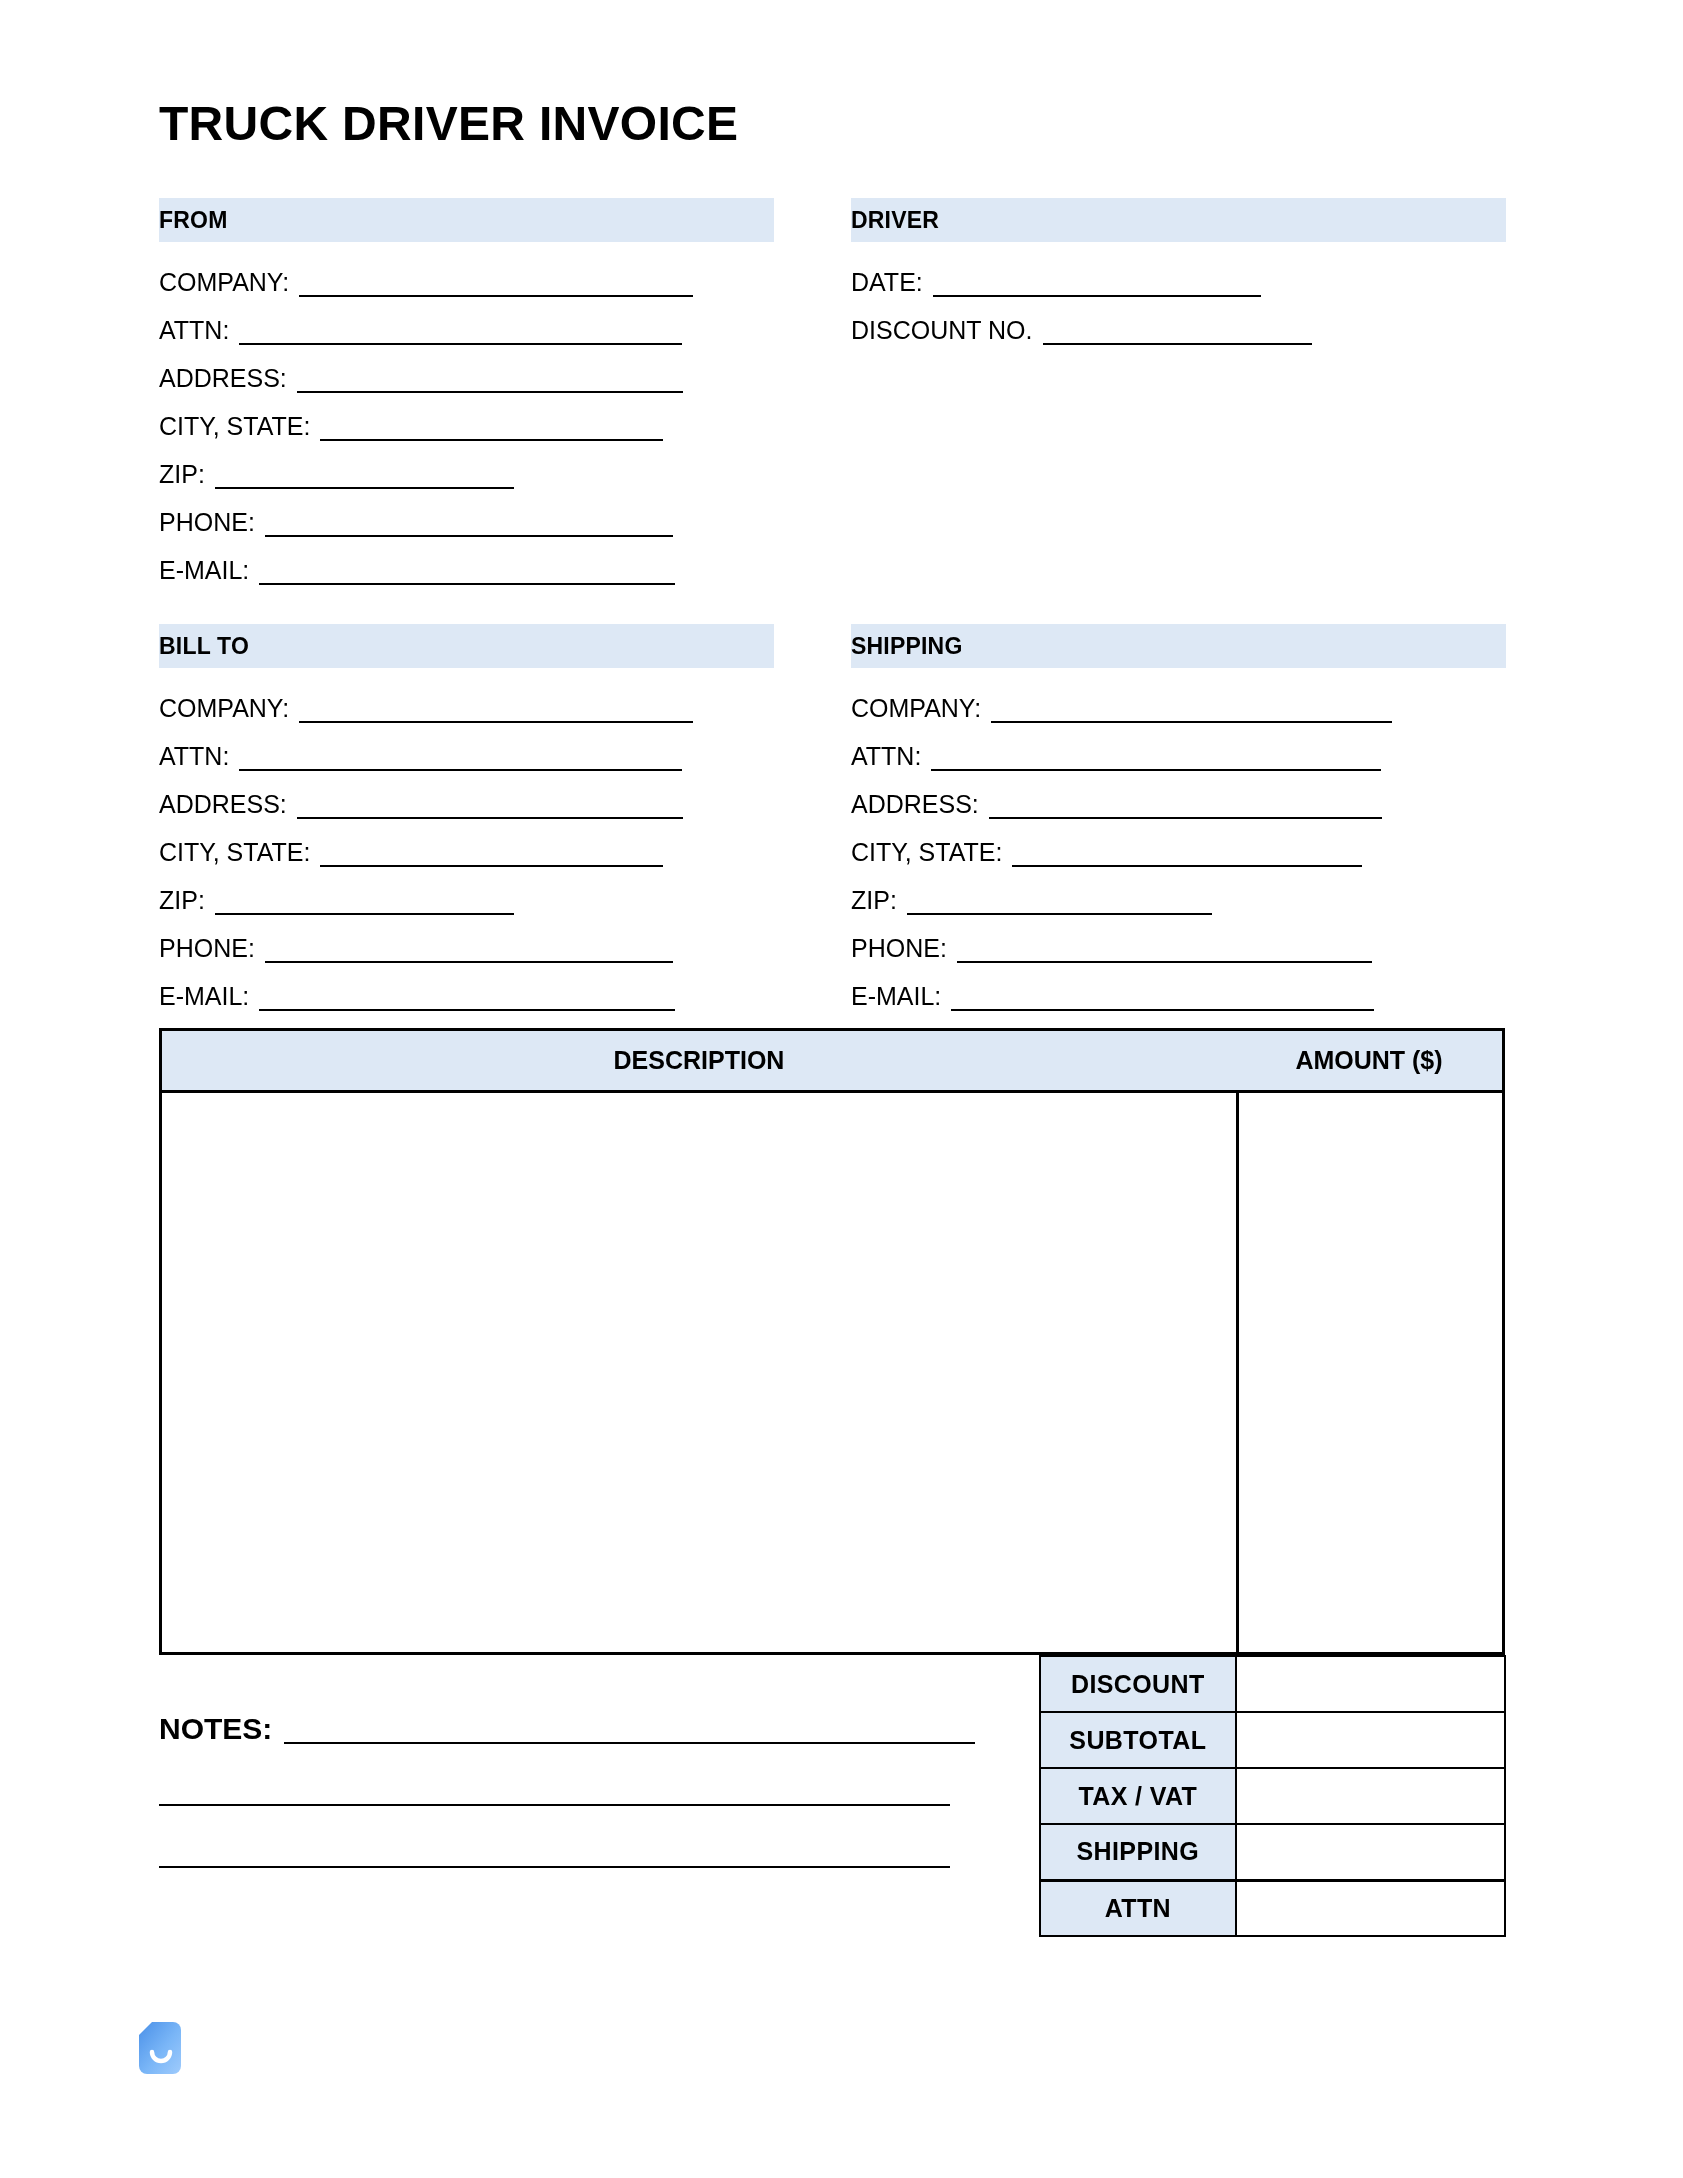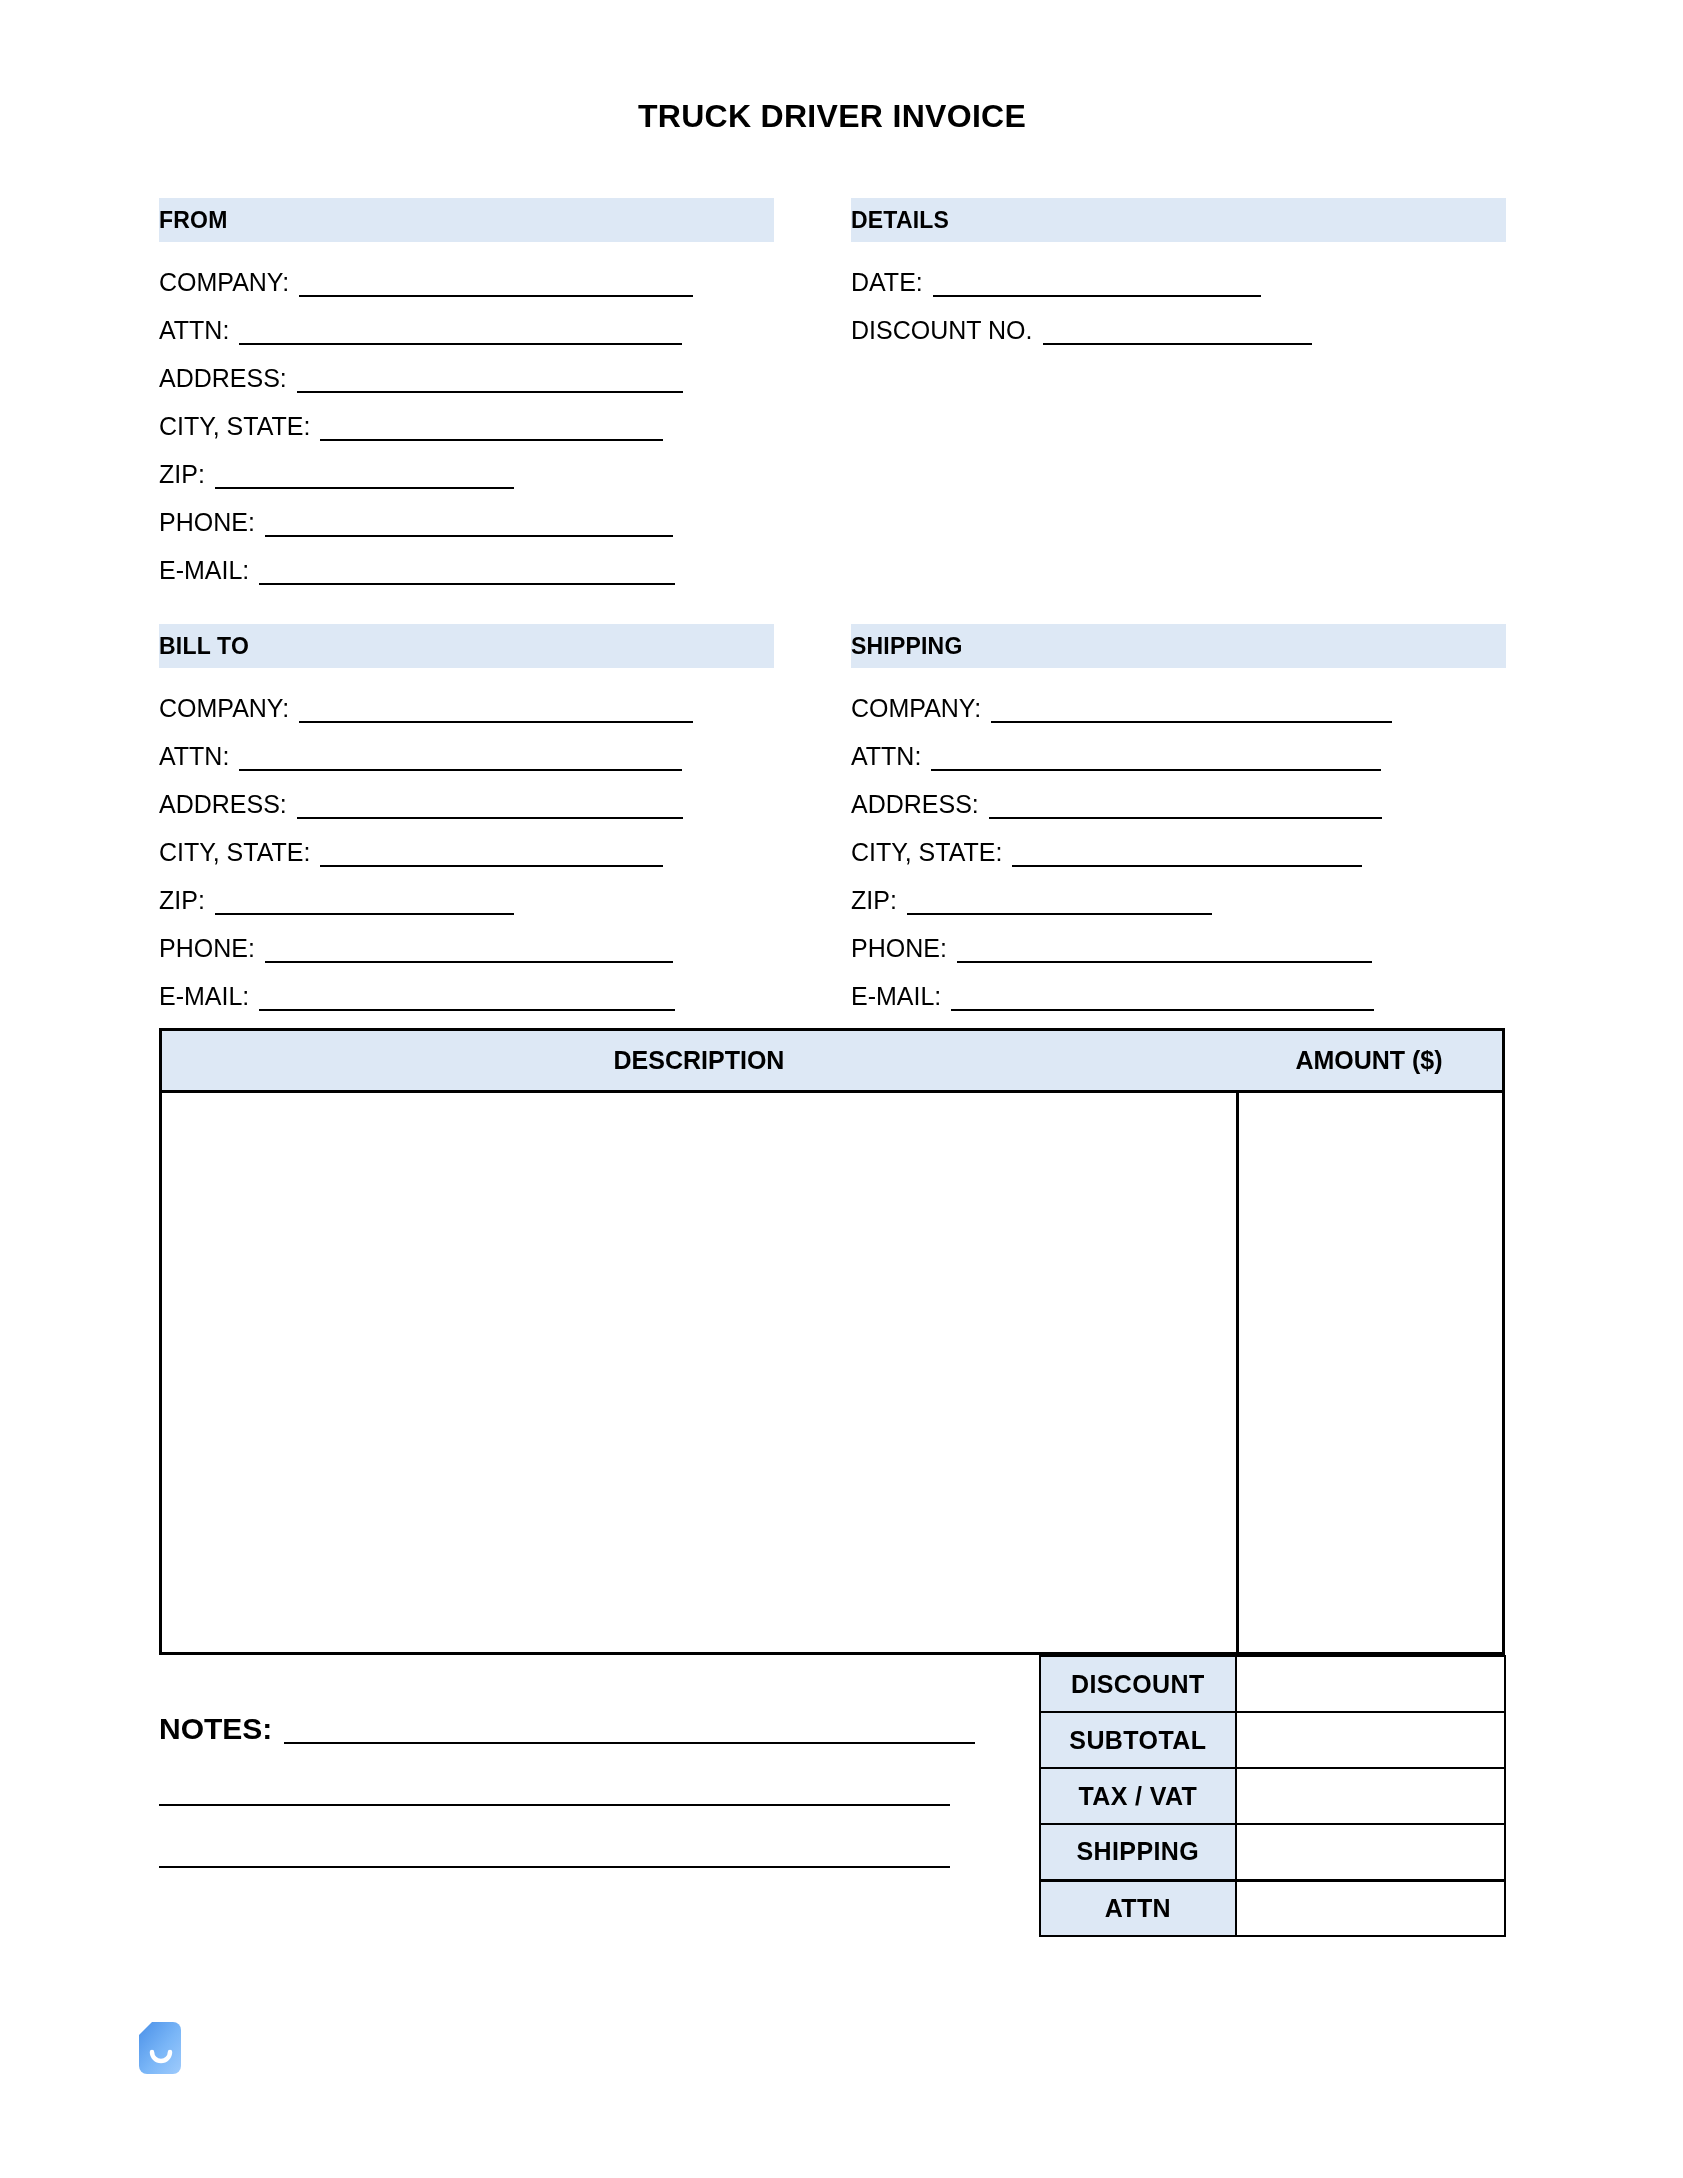--- a/index.html
+++ b/index.html
@@ -23,22 +23,22 @@
     height: 2178px;
     background: #ffffff;
   }
 
   
   .doc-title {
     position: absolute;
     left: 159px;
     top: 100px;
     width: 1346px;
-    text-align: center;
-    font-size: 32px;
+    text-align: left;
+    font-size: 48px;
     font-weight: bold;
     letter-spacing: 0.3px;
     line-height: 1.0;
     white-space: nowrap;
   }
 
   
   .band {
     position: absolute;
     background: #dde8f5;
@@ -259,21 +259,21 @@
       <span class="lbl">PHONE:</span>
       <span class="rule w-phone"></span>
     </div>
     <div class="field">
       <span class="lbl">E-MAIL:</span>
       <span class="rule w-email"></span>
     </div>
   </div>
 
   <div class="band band-details">
-    <span>DETAILS</span>
+    <span>DRIVER</span>
   </div>
   <div class="fieldblock fb-details">
     <div class="field">
       <span class="lbl">DATE:</span>
       <span class="rule w-date"></span>
     </div>
     <div class="field">
       <span class="lbl">DISCOUNT NO.</span>
       <span class="rule w-invno"></span>
     </div>

